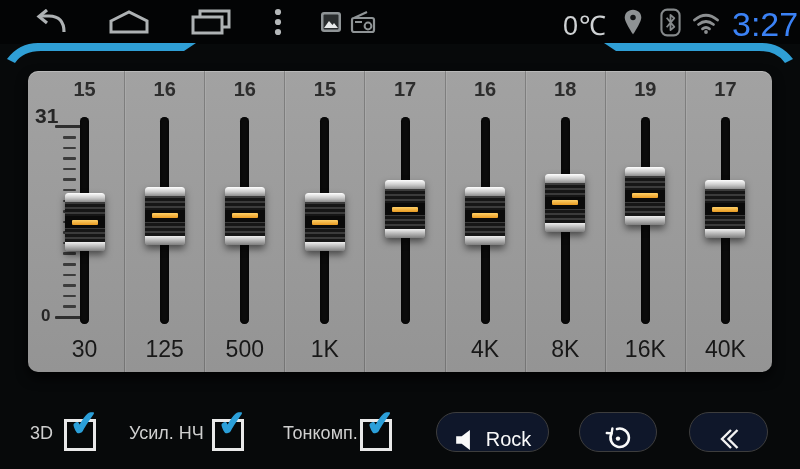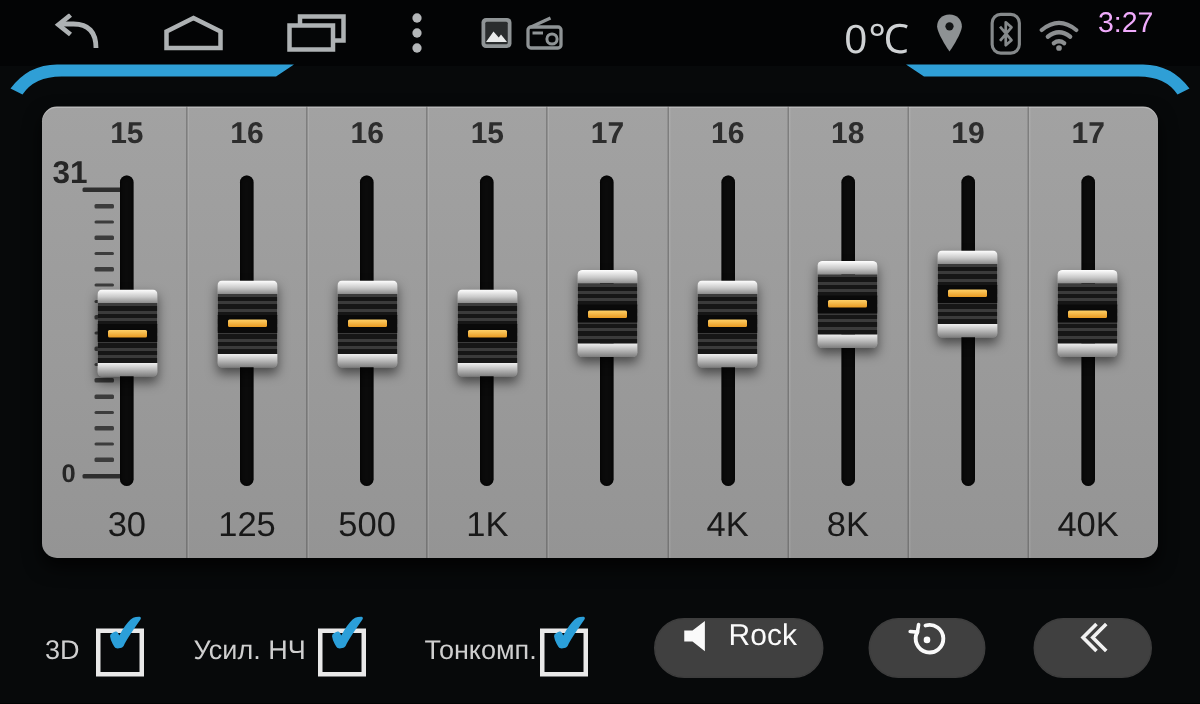--- a/index.html
+++ b/index.html
@@ -4,30 +4,30 @@
 <style>
   html,body{margin:0;padding:0;background:#000;}
   .screen{position:relative;width:800px;height:469px;background:#07090a;overflow:hidden;
           font-family:"Liberation Sans", sans-serif;}
 
   
   .status-bar{position:absolute;left:0;top:0;width:800px;height:44px;background:#030405;}
   .sb-icon{position:absolute;top:8px;}
   .sb-right-text{position:absolute;color:#d6d6d6;}
   .temp{left:563px;top:6px;font-size:27px;letter-spacing:1px;color:#cfd2d4;}
-  .clock{left:732px;top:5px;font-size:19px;color:#f0abfc;}
+  .clock{left:732px;top:5px;font-size:34px;color:#3b82f6;}
 
   
   .swoosh{position:absolute;left:0;top:41px;width:800px;height:26px;}
 
   
   .eq-panel{position:absolute;left:28px;top:71px;width:744px;height:301px;
             background:linear-gradient(#a2a2a2,#949494);border-radius:10px;
             box-shadow:0 6px 12px rgba(0,0,0,.75), inset 0 1px 0 rgba(255,255,255,.25);}
-  .bands{position:absolute;left:17px;top:0;width:720px;height:100%;display:flex;}
+  .bands{position:absolute;left:17px;top:0;width:720px;height:100%;display:flex;justify-content:flex-end;}
   .band{position:relative;flex:1 1 0;height:100%;}
   .band + .band{border-left:1px solid rgba(45,45,45,.30);box-shadow:inset 1px 0 0 rgba(255,255,255,.10);}
   .band-value{position:absolute;top:7px;width:100%;text-align:center;
               font-size:20px;font-weight:600;color:#2d2d2d;}
   .band-freq{position:absolute;bottom:9px;width:100%;text-align:center;
              font-size:23px;font-weight:400;color:#181818;}
   .track{position:absolute;left:50%;margin-left:-4.5px;top:46px;width:9px;height:207px;
          background:#0b0b0b;border-radius:6px;box-shadow:inset 0 0 3px #000;}
   .thumb{position:absolute;left:50%;margin-left:-20px;width:40px;height:58px;border-radius:3px;
          display:flex;flex-direction:column;box-shadow:0 4px 7px rgba(0,0,0,.5);overflow:hidden;}
@@ -46,22 +46,22 @@
   .ticks{position:absolute;left:27px;top:54px;height:194px;width:30px;
          display:flex;flex-direction:column;justify-content:space-between;}
   .tick{height:2.5px;width:13px;margin-left:8px;background:#3c3c3c;border-radius:1px;}
   .tick.long{width:28px;margin-left:0;height:3px;background:#2e2e2e;}
 
   
   .chk-label{position:absolute;font-size:18px;color:#cfcfcf;}
   .chk-box{position:absolute;width:26px;height:26px;border:3px solid #e9e9e9;background:transparent;}
   .chk-mark{position:absolute;left:3px;top:-16px;font-size:34px;font-weight:bold;color:#2b9fd9;
             transform:rotate(-6deg);line-height:1;}
-  .pill{position:absolute;top:412px;height:40px;border-radius:21px;background:#404040;
-        border:1px solid #3d3d3d;display:flex;align-items:flex-start;justify-content:center;
+  .pill{position:absolute;top:412px;height:40px;border-radius:21px;background:#0f172a;
+        border:1px solid #3d3d3d;display:flex;align-items:flex-end;justify-content:center;
         box-sizing:border-box;cursor:default;}
   .pill-rock{left:436px;width:113px;gap:13px;}
   .pill-reset{left:579px;width:78px;}
   .pill-chev{left:689px;width:79px;}
   .rock-label{color:#fafafa;font-size:20px;}
 </style>
 </head>
 <body>
 
 <div class="screen">
@@ -254,20 +254,21 @@
     <div class="track"></div>
     <div class="thumb" style="top: 95.9677px;">
       <div class="cap top"></div>
       <div class="ribs">
         <div class="orange-slot">
                 <div class="orange-bar"></div>
               </div>
       </div>
       <div class="cap bot"></div>
     </div>
+    <div class="band-freq">16K</div>
   </div>
 
   <div class="band">
     <div class="band-value">17</div>
     <div class="track"></div>
     <div class="thumb" style="top: 109.129px;">
       <div class="cap top"></div>
       <div class="ribs">
         <div class="orange-slot">
                 <div class="orange-bar"></div>

